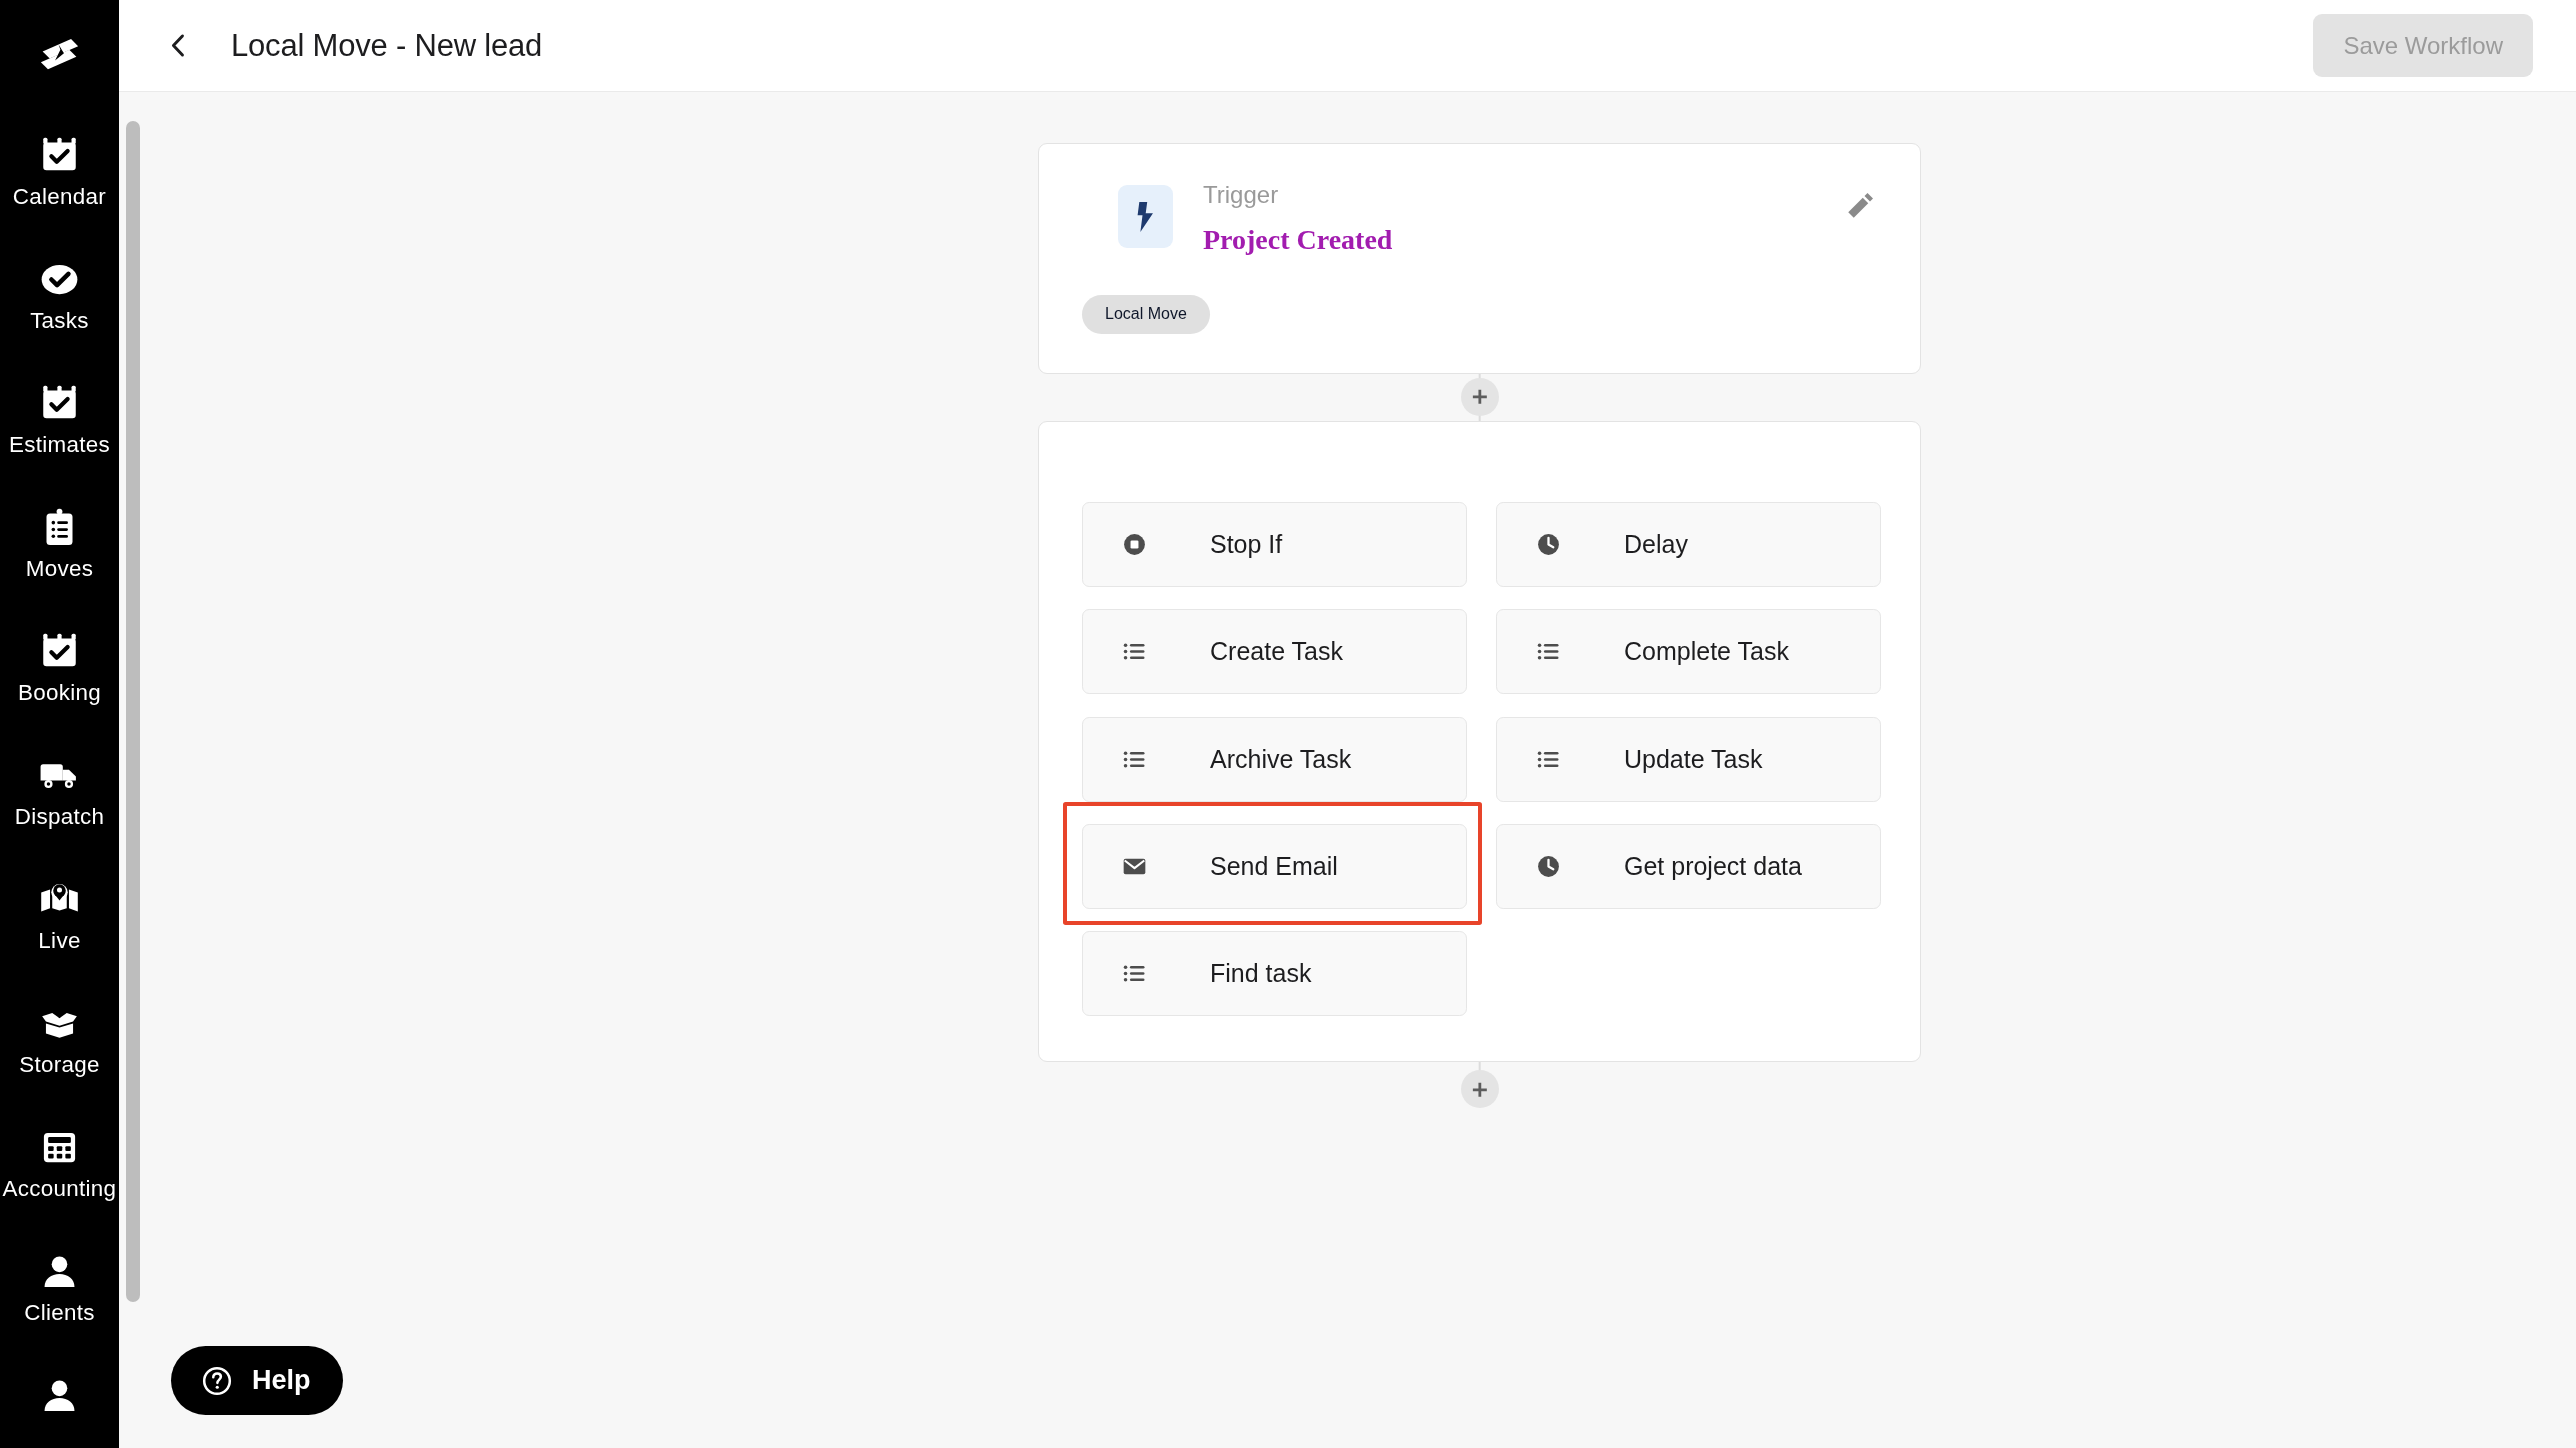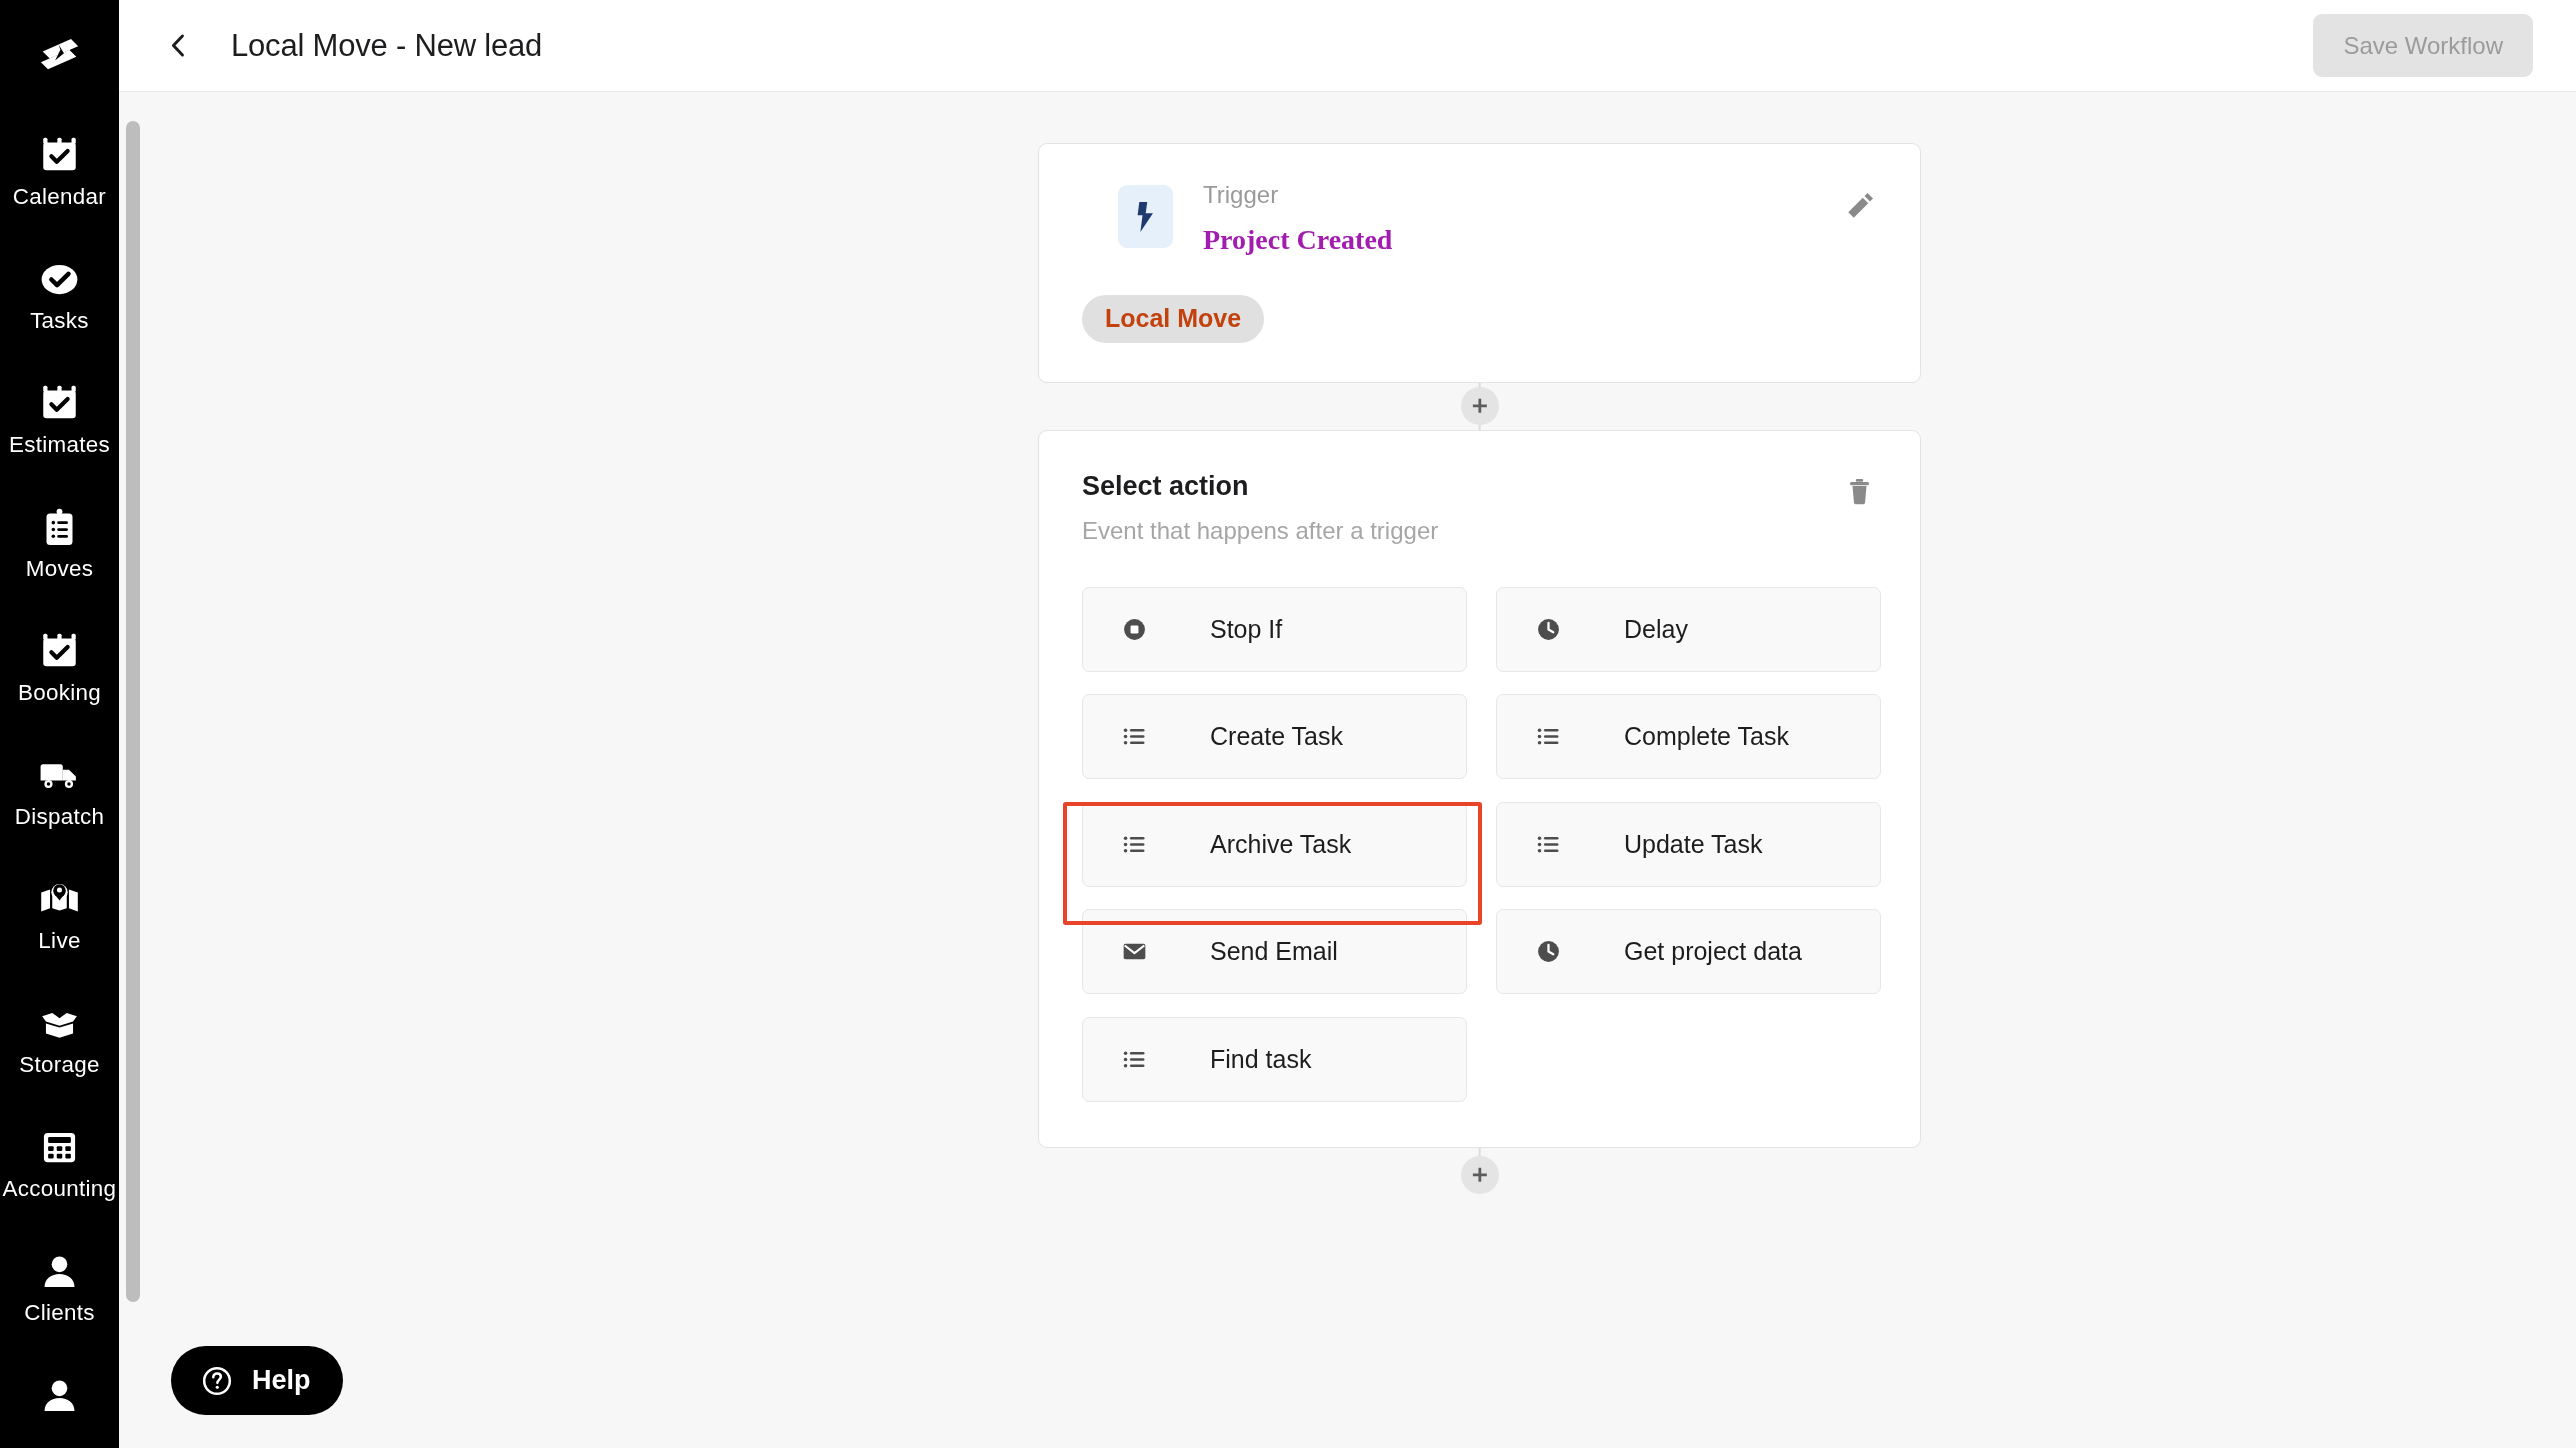--- a/index.html
+++ b/index.html
@@ -224,27 +224,26 @@
     align-items: center;
     justify-content: center;
     cursor: pointer;
     flex: 0 0 auto;
     margin-top: 3.6px;
   }
 
   .pill {
     display: inline-block;
     background: #e0e0e0;
-    color: #c2410c;
-    font-size: 25px;
+    color: #0f172a;
+    font-size: 16px;
     border-radius: 27px;
     padding: 11.6px 23px;
     margin-top: 38px;
     line-height: 1;
-    font-weight: bold;
   }
 
   
   .connector {
     width: 883px;
     height: 47px;
     position: relative;
   }
   .connector-line {
     position: absolute;
@@ -597,33 +596,20 @@
         <div class="connector">
           <div class="connector-line"></div>
           <div class="plus-btn">
             <svg width="19.7" height="19.7" viewBox="0 0 24 24">
               <path d="M12 3.5 V20.5 M3.5 12 H20.5" stroke="#5c5c5c" stroke-width="3.4" stroke-linecap="butt"></path>
             </svg>
           </div>
         </div>
 
         <section class="card action-card">
-          <div class="action-head">
-            <div class="action-head-texts">
-              <div class="action-title">Select action</div>
-              <div class="action-sub">Event that happens after a trigger</div>
-            </div>
-            <div class="trash-btn">
-              <svg width="29" height="29" viewBox="0 0 24 24">
-                <rect x="9" y="1.6" width="6" height="2.4" rx="0.8" fill="#8a8a8a"></rect>
-                <rect x="4.2" y="4.2" width="15.6" height="2.6" rx="1" fill="#8a8a8a"></rect>
-                <path d="M6.2 7.4 H17.8 L16.6 21.4 A1.4 1.4 0 0 1 15.2 22.6 H8.8 A1.4 1.4 0 0 1 7.4 21.4 Z" fill="#8a8a8a"></path>
-              </svg>
-            </div>
-          </div>
 
           <div class="action-grid">
 
             <div class="action-btn">
               <span class="action-btn-icon">
                 <svg width="25" height="25" viewBox="0 0 24 24">
                   <circle cx="12" cy="12" r="10" fill="#4d4d4d"></circle>
                   <rect x="8.2" y="8.2" width="7.6" height="7.6" rx="1.2" fill="#ffffff"></rect>
                 </svg>
               </span>

